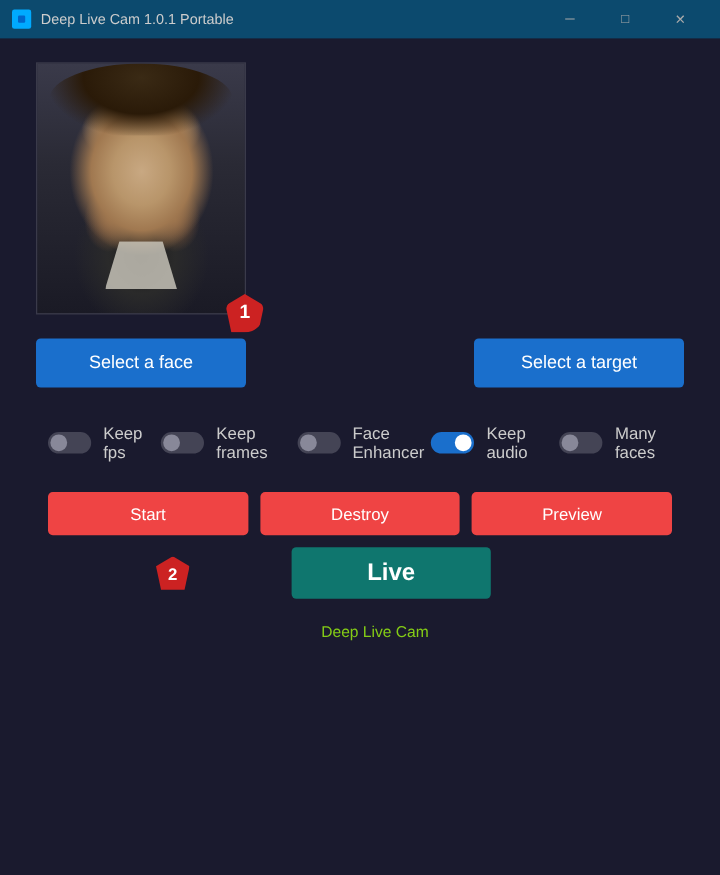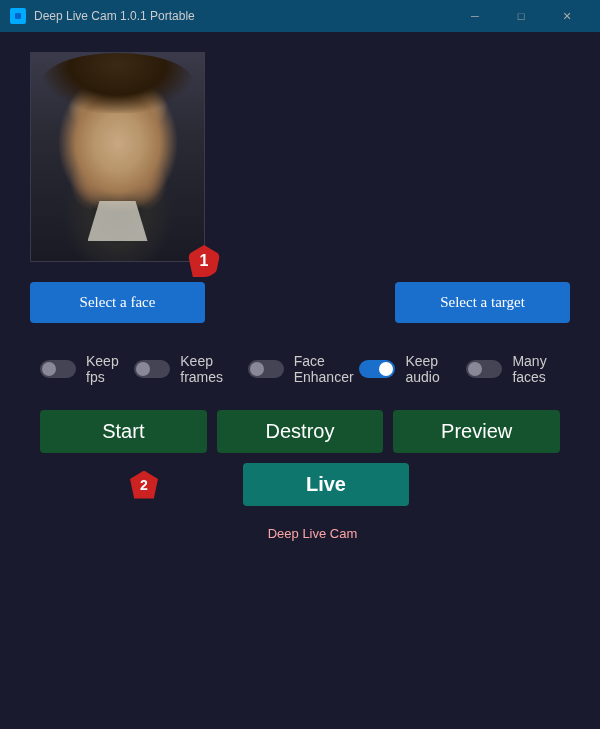--- a/index.html
+++ b/index.html
@@ -148,21 +148,21 @@
 
     .main-btn {
       padding: 12px 0;
       width: 175px;
       background: #1a6fcc;
       color: white;
       border: none;
       border-radius: 4px;
       font-size: 15px;
       cursor: pointer;
-      font-family: Liberation Serif, serif;
+      font-family: Liberation Sans, sans-serif;
     }
 
     .options-section {
       display: flex;
       width: 100%;
       justify-content: space-between;
       margin-bottom: 25px;
       padding: 0 10px;
     }
 
@@ -233,25 +233,25 @@
       width: 100%;
       justify-content: space-between;
       gap: 10px;
       margin-bottom: 10px;
       padding: 0 10px;
     }
 
     .action-btn {
       flex: 1;
       padding: 10px 16px;
-      background: #14532d;
+      background: #ef4444;
       color: white;
       border: none;
       border-radius: 4px;
-      font-size: 20px;
+      font-size: 14px;
       cursor: pointer;
       font-family: inherit;
     }
 
     .live-row {
       position: relative;
       display: flex;
       justify-content: center;
       width: 100%;
       padding: 0 10px;
@@ -285,21 +285,21 @@
       color: white;
       font-weight: bold;
       font-size: 14px;
       clip-path: polygon(50% 0%, 100% 30%, 85% 100%, 15% 100%, 0% 30%);
       z-index: 10;
     }
 
     .footer {
       margin-top: 20px;
       font-size: 13px;
-      color: #fca5a5;
+      color: #84cc16;
       text-align: right;
       margin-left: 25px;
     }
 
     .window-controls-area {
       display: flex;
       margin-left: auto;
     }
 
     .win-ctrl {

